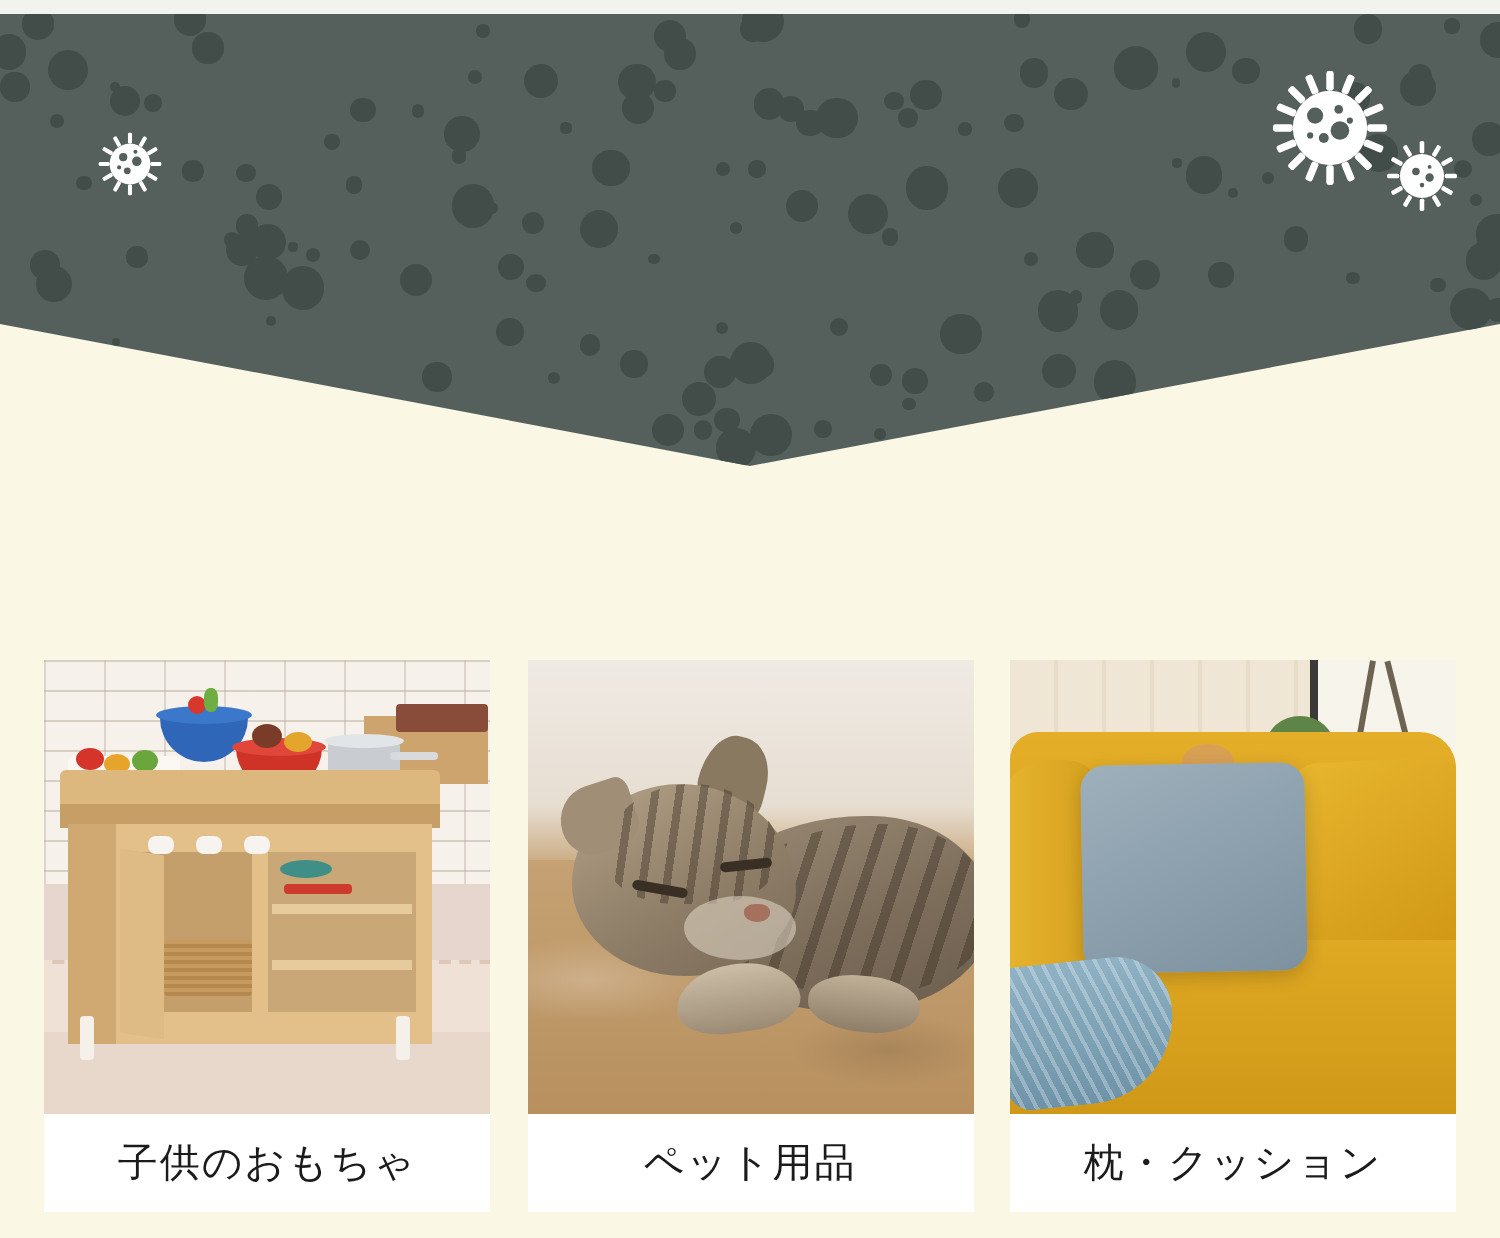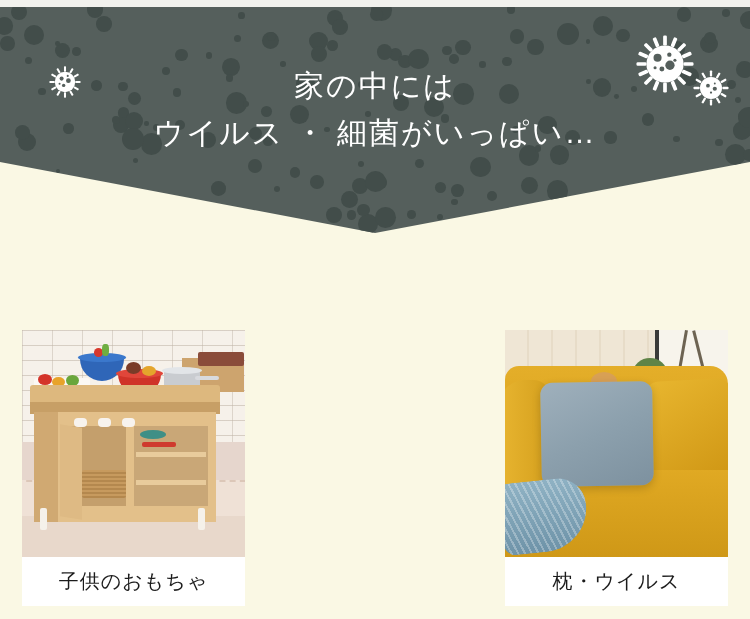--- a/index.html
+++ b/index.html
@@ -502,24 +502,20 @@
         </g>
         <g fill="#555f5c">
           <circle cx="42" cy="44" r="5"></circle>
           <circle cx="60" cy="52" r="5.5"></circle>
           <circle cx="50" cy="62" r="3"></circle>
           <circle cx="60" cy="38" r="2.5"></circle>
         </g>
       </svg>
     </div>
 
-    <div class="hero-text">
-      <span class="hero-line">家の中には</span>
-      <span class="hero-line">ウイルス ・ 細菌がいっぱい…</span>
-    </div>
   </div>
 
 
   <div class="cards">
 
     <div class="card">
       <div class="card-photo">
         <div class="p1-bg"></div>
         <div class="p1-wall"></div>
         <div class="p1-floor"></div>
@@ -556,37 +552,56 @@
         <div class="p1-knob" style="left:76px;"></div>
         <div class="p1-knob" style="left:100px;"></div>
         <div class="p1-leg" style="left:18px;"></div>
         <div class="p1-leg" style="left:176px;"></div>
         <div class="p1-food" style="left:118px; top:100px; width:26px; height:9px; background:#3f8f86; border-radius:50%;"></div>
         <div class="p1-food" style="left:120px; top:112px; width:34px; height:5px; background:#cf3a2e; border-radius:2px;"></div>
       </div>
       <div class="card-caption">子供のおもちゃ</div>
     </div>
 
+    <div class="card">
+      <div class="card-photo">
+        <div class="p2-bg"></div>
+        <div class="p2-blanket"></div>
+        <div class="p2-body"></div>
+        <div class="p2-stripes"></div>
+        <div class="p2-ear-r"></div>
+        <div class="p2-head"></div>
+        <div class="p2-ear-l"></div>
+        <div class="p2-head-str"></div>
+        <div class="p2-muzzle"></div>
+        <div class="p2-eye-l"></div>
+        <div class="p2-eye-r"></div>
+        <div class="p2-nose"></div>
+        <div class="p2-paw2"></div>
+        <div class="p2-paw"></div>
+      </div>
+      <div class="card-caption">ペット用品</div>
+    </div>
 
     <div class="card">
       <div class="card-photo">
         <div class="p3-bg"></div>
         <div class="p3-wall"></div>
         <div class="p3-window"></div>
         <div class="p3-frame"></div>
         <div class="p3-branch"></div>
         <div class="p3-branch2"></div>
         <div class="p3-plant"></div>
         <div class="p3-plant2"></div>
         <div class="p3-sofa-back"></div>
         <div class="p3-blob"></div>
         <div class="p3-sofa-armr"></div>
         <div class="p3-cush-yellow"></div>
         <div class="p3-sofa-seat"></div>
         <div class="p3-sofa-arm"></div>
         <div class="p3-cush-gray"></div>
         <div class="p3-throw"></div>
       </div>
-      <div class="card-caption">枕・ウイルス</div>
+      <div class="card-caption">枕・クッション</div>
     </div>
 
   </div>
 </div>
 
 </body></html>

